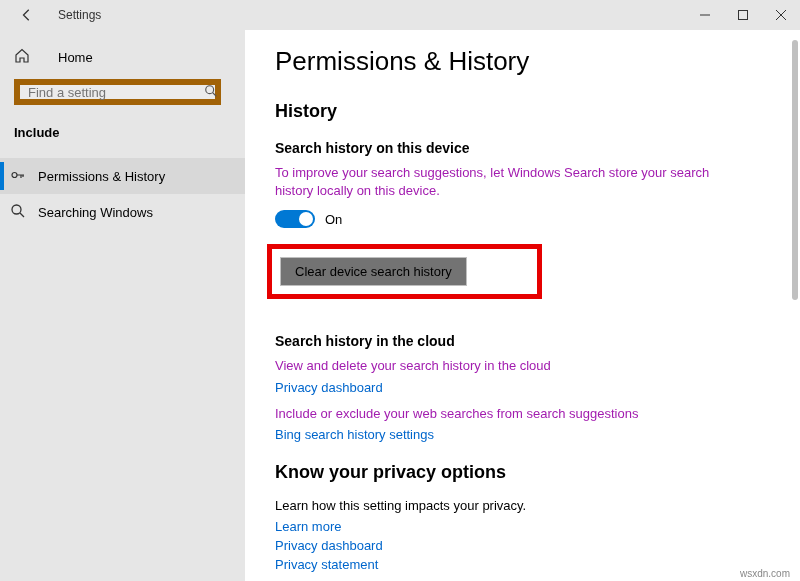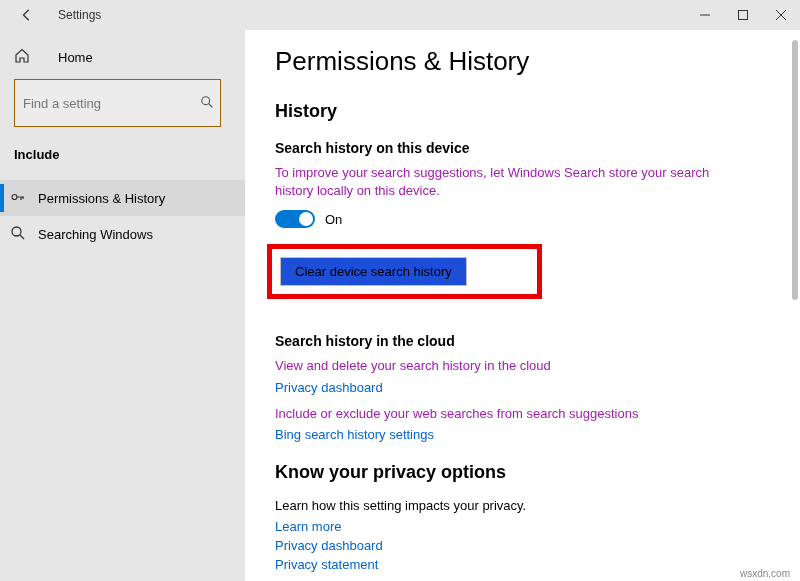--- a/index.html
+++ b/index.html
@@ -11,21 +11,21 @@
   .back-arrow svg { width: 14px; height: 14px; }
   .win-title { font-size: 12px; color: #333; }
   .sysbtns { display: flex; }
   .sysbtns .btn svg { width: 10px; height: 10px; }
   
   .container { display: flex; height: calc(581px - 30px); }
   .sidebar { width: 245px; background: #e6e6e6; padding: 10px 0 0 0; }
   .sidebar-inner { padding: 0 8px 0 8px; }
   .home-row { display: flex; align-items: center; gap: 28px; padding: 8px 6px 12px 6px; cursor: pointer; }
   .home-row svg { width: 16px; height: 16px; }
-  .search-box { display: flex; align-items: center; border: 1px solid #a16207; background: #ececec; height: 48px; padding: 0 6px 0 8px; margin: 0 16px 14px 6px; }
+  .search-box { display: flex; align-items: center; border: 6px solid #a16207; background: #ececec; height: 26px; padding: 0 6px 0 8px; margin: 0 16px 14px 6px; }
   .search-box input { flex: 1; background: transparent; border: none; outline: none; font-size: 13px; font-family: inherit; }
   .search-box svg { width: 14px; height: 14px; color: #555; }
   .group-label { font-weight: 600; font-size: 13px; padding: 6px 6px 18px 6px; }
   .nav-item { display: flex; align-items: center; gap: 12px; height: 36px; padding: 0 10px; cursor: pointer; position: relative; font-size: 13px; }
   .nav-item svg { width: 16px; height: 16px; flex-shrink: 0; }
   .nav-item.selected { background: #d8d8d8; }
   .nav-item.selected::before { content: ""; position: absolute; left: 0; top: 4px; bottom: 4px; width: 4px; background: #0078d4; }
   
   .main { flex: 1; background: #fff; position: relative; overflow: hidden; }
   .main-scroll { position: absolute; inset: 0; overflow-y: auto; padding: 16px 30px 40px 30px; }
@@ -34,21 +34,21 @@
   .h3 { font-size: 14px; font-weight: 600; margin: 18px 0 8px 0; }
   .body-text { font-size: 13px; color: #a21caf; max-width: 460px; line-height: 1.4; }
   .muted { color: #000000; }
   .link { color: #0066cc; font-size: 13px; text-decoration: none; display: block; margin: 4px 0; cursor: pointer; }
   
   .toggle-row { display:flex; align-items:center; gap:10px; margin: 10px 0 14px 0; }
   .toggle { width: 40px; height: 18px; background:#0078d4; border-radius: 10px; position:relative; cursor:pointer; }
   .toggle::after { content:""; position:absolute; right:2px; top:2px; width:14px; height:14px; background:#fff; border-radius:50%; }
   
   .clear-btn-wrap { border: 5px solid #e60000; padding: 8px 70px 8px 8px; display:inline-block; margin: 2px 0 16px -8px; }
-  .win-button { background:#1d4ed8; border:1px solid #bfbfbf; padding: 6px 14px; font-size:13px; font-family:inherit; cursor:pointer; }
+  .win-button { background:#737373; border:1px solid #bfbfbf; padding: 6px 14px; font-size:13px; font-family:inherit; cursor:pointer; }
   
   .scrollbar-fake { position:absolute; right:2px; top:10px; width:6px; height:260px; background:#c0c0c0; border-radius:3px; }
   .watermark { position:absolute; bottom:2px; right:10px; font-size:10px; color:#888; }
 </style>
 </head>
 <body>
 
 <div class="titlebar">
   <div class="left">
     <div class="btn back-arrow">

